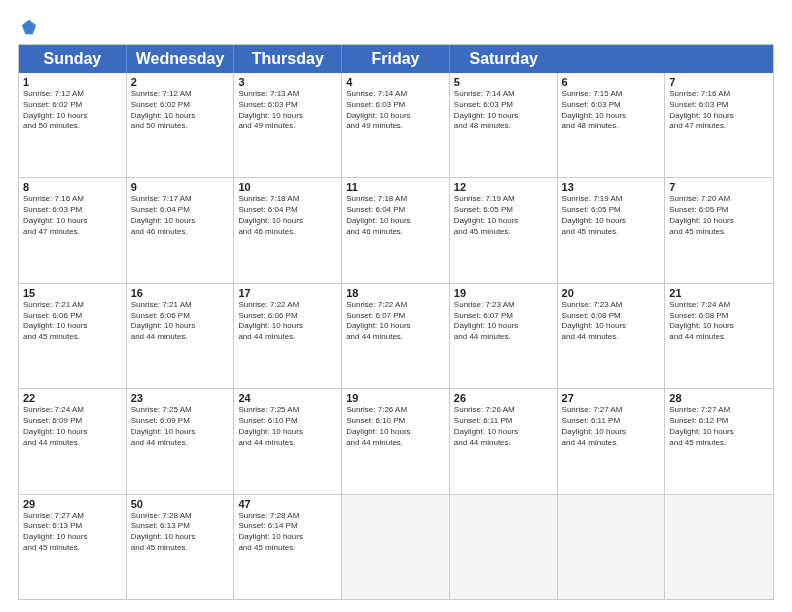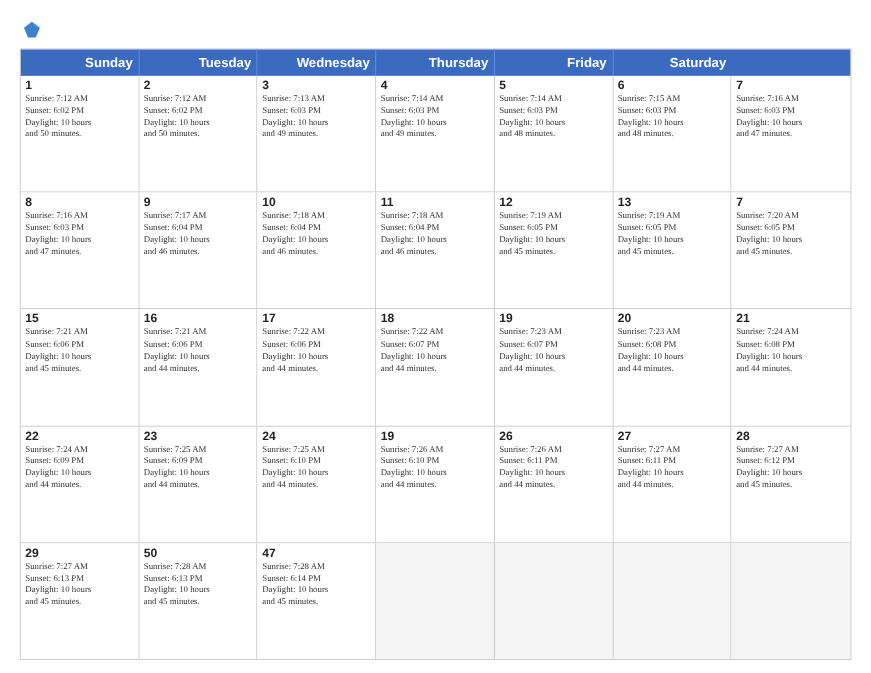--- a/index.html
+++ b/index.html
@@ -61,24 +61,24 @@
       flex-direction: column;
       border: 1px solid #ccc;
     }
     .cal-header {
       display: grid;
       grid-template-columns: repeat(7, 1fr);
       background: #3a6bbf;
     }
     .cal-header-cell {
       color: #fff;
-      font-size: 12px;
+      font-size: 16px;
       font-weight: bold;
       padding: 5px 5px;
-      text-align: right;
+      text-align: center;
       border-right: 1px solid #5a8bdf;
     }
     .cal-header-cell:last-child { border-right: none; }
     .cal-body {
       flex: 1;
       display: flex;
       flex-direction: column;
     }
     .cal-row {
       display: grid;
@@ -102,21 +102,20 @@
       font-size: 11px;
       font-weight: bold;
       color: #222;
       display: block;
       margin-bottom: 1px;
     }
     .cal-cell .cell-info {
       font-size: 8px;
       line-height: 1.35;
       color: #333;
-      font-family: Liberation Serif, serif;
     }
   </style>
 </head>
 <body>
 
 <div class="page">
   <div class="header">
     <div class="logo">
       <div class="logo-text">
         <span class="logo-general"></span>
@@ -129,21 +128,20 @@
     </div>
     <div class="title-block">
       <div class="month-title"></div>
       <div class="location"></div>
     </div>
   </div>
 
   <div class="calendar">
     <div class="cal-header">
     <div class="cal-header-cell">Sunday</div>
-        <div class="cal-header-cell">Tuesday</div>
         <div class="cal-header-cell">Wednesday</div>
         <div class="cal-header-cell">Thursday</div>
         <div class="cal-header-cell">Friday</div>
         <div class="cal-header-cell">Saturday</div>
       </div>
     <div class="cal-body">
     <div class="cal-row">
           <div class="cal-cell">
             <span class="day-num">1</span>
             <div class="cell-info">Sunrise: 7:12 AM<br>Sunset: 6:02 PM<br>Daylight: 10 hours<br>and 50 minutes.</div>

